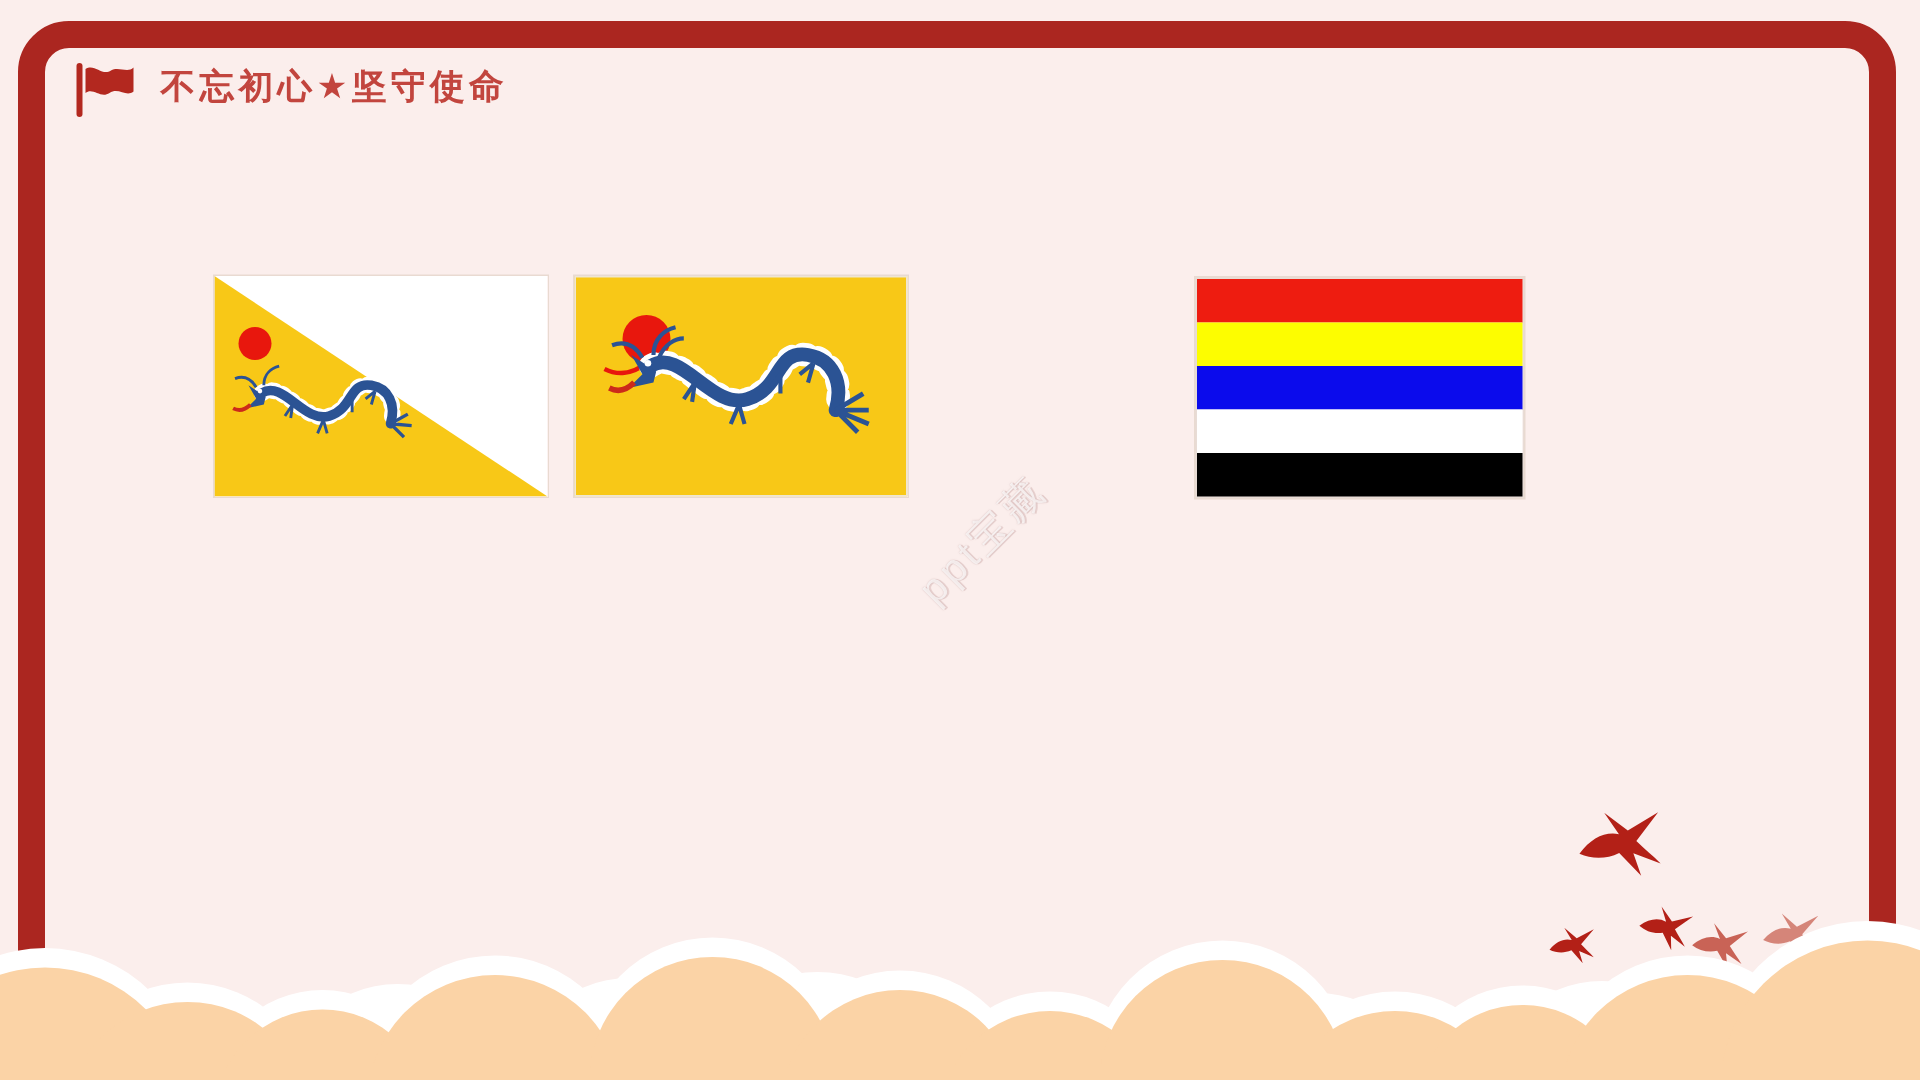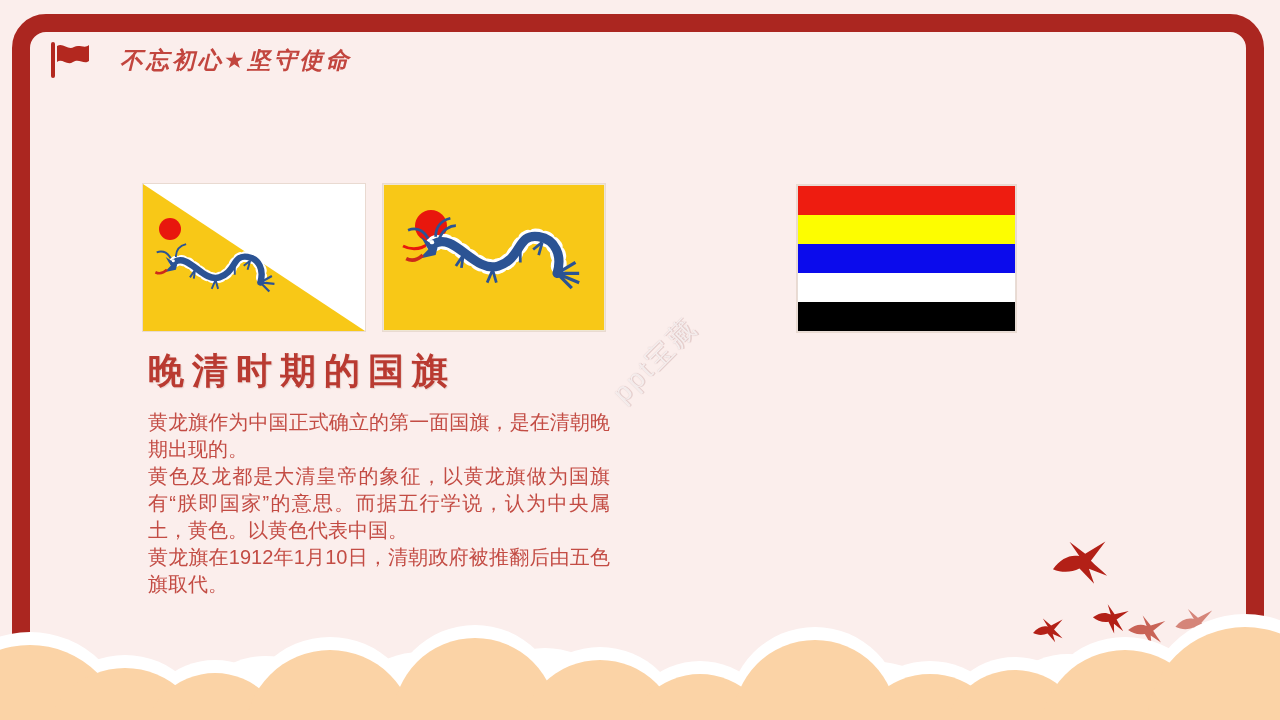--- a/index.html
+++ b/index.html
@@ -4,21 +4,21 @@
 <style>
   html,body{margin:0;padding:0;}
   body{font-family:"Liberation Sans","DejaVu Sans",sans-serif;}
   .slide{position:relative;width:1280px;height:720px;background:#fbeeec;overflow:hidden;}
 
   
   .frame{position:absolute;left:12px;top:14px;right:16px;bottom:-44px;
          border:18px solid #ab2620;border-radius:34px;pointer-events:none;}
 
   
-  .header{position:absolute;left:48px;top:42px;display:flex;align-items:center;gap:28px;font-style:italic;}
+  .header{position:absolute;left:48px;top:42px;display:flex;gap:15px;}
   .header .flag-ico{width:44px;height:36px;}
   .brand{font-size:23px;font-weight:bold;color:#c2453e;letter-spacing:3px;}
 
   
   .flag-img{position:absolute;box-shadow:0 0 0 1px rgba(200,180,160,.35);}
   .flag1{left:143px;top:184px;width:222px;height:147px;}
   .flag2{left:383px;top:184px;width:222px;height:147px;}
   .flag5{left:797px;top:185px;width:219px;height:147px;display:flex;flex-direction:column;
          border:1px solid #e8dcd6;box-sizing:border-box;}
   .flag5 .stripe{flex:1;}
@@ -94,26 +94,20 @@
     <div class="stripe" style="background: rgb(253, 253, 0);"></div>
     <div class="stripe" style="background: rgb(11, 11, 236);"></div>
     <div class="stripe" style="background: rgb(255, 255, 255);"></div>
     <div class="stripe" style="background: rgb(0, 0, 0);"></div>
   </div>
 
   <div class="watermark">
     <span>ppt宝藏</span>
   </div>
 
-  <div class="col col-left">
-    <h2>晚清时期的国旗</h2>
-    <p>黄龙旗作为中国正式确立的第一面国旗，是在清朝晚期出现的。</p>
-    <p>黄色及龙都是大清皇帝的象征，以黄龙旗做为国旗有“朕即国家”的意思。而据五行学说，认为中央属土，黄色。以黄色代表中国。</p>
-    <p>黄龙旗在1912年1月10日，清朝政府被推翻后由五色旗取代。</p>
-  </div>
 
   <div class="col col-right">
   </div>
 
   <svg class="birds" width="1280" height="720" viewBox="0 0 1280 720">
     <defs>
       <path id="bird" d="M2,18 C8,12 14,10 20,12 L15,2 L24,11 L38,5 L27,16 C30,20 33,23 36,27 L25,21 L27,31 L19,20 C13,22 7,21 2,18 Z"></path>
     </defs>
     <use href="#bird" x="0" y="0" transform="translate(1046,542) scale(1.55) rotate(-8)" fill="#b32017"></use>
     <use href="#bird" transform="translate(1094,600) scale(0.95) rotate(10)" fill="#b32017"></use>

